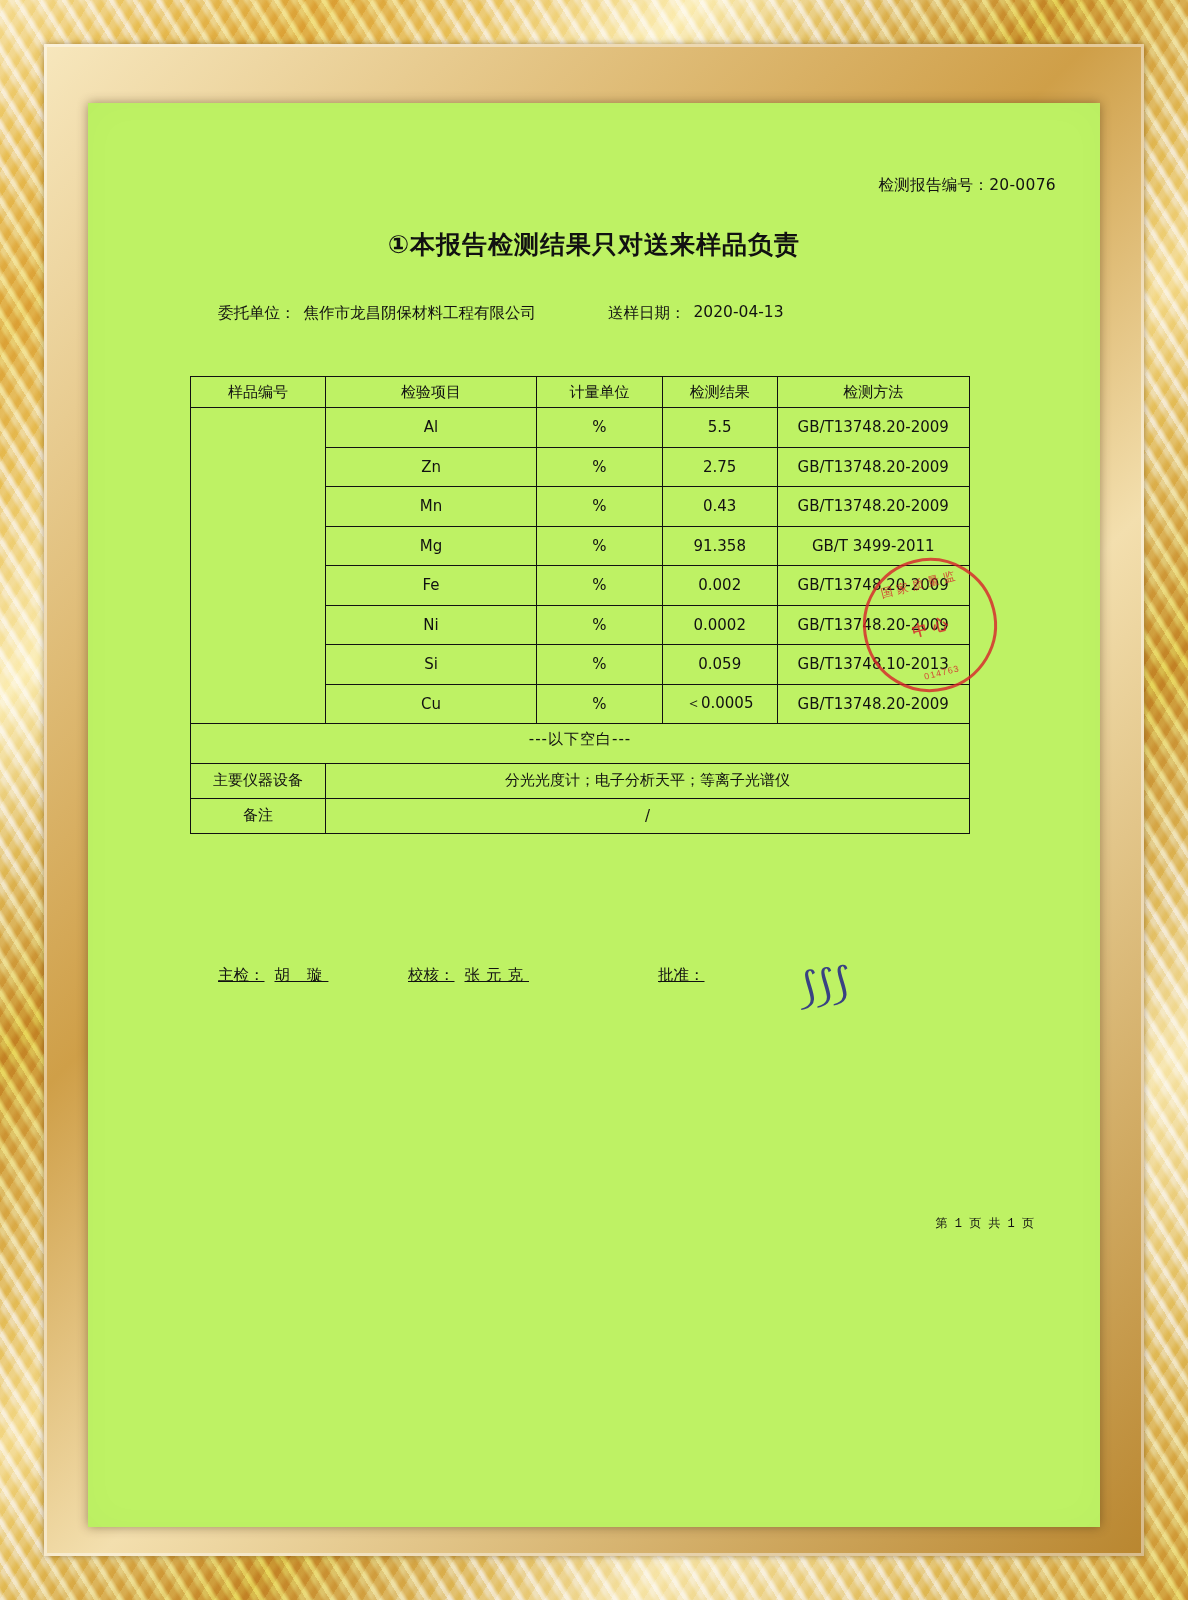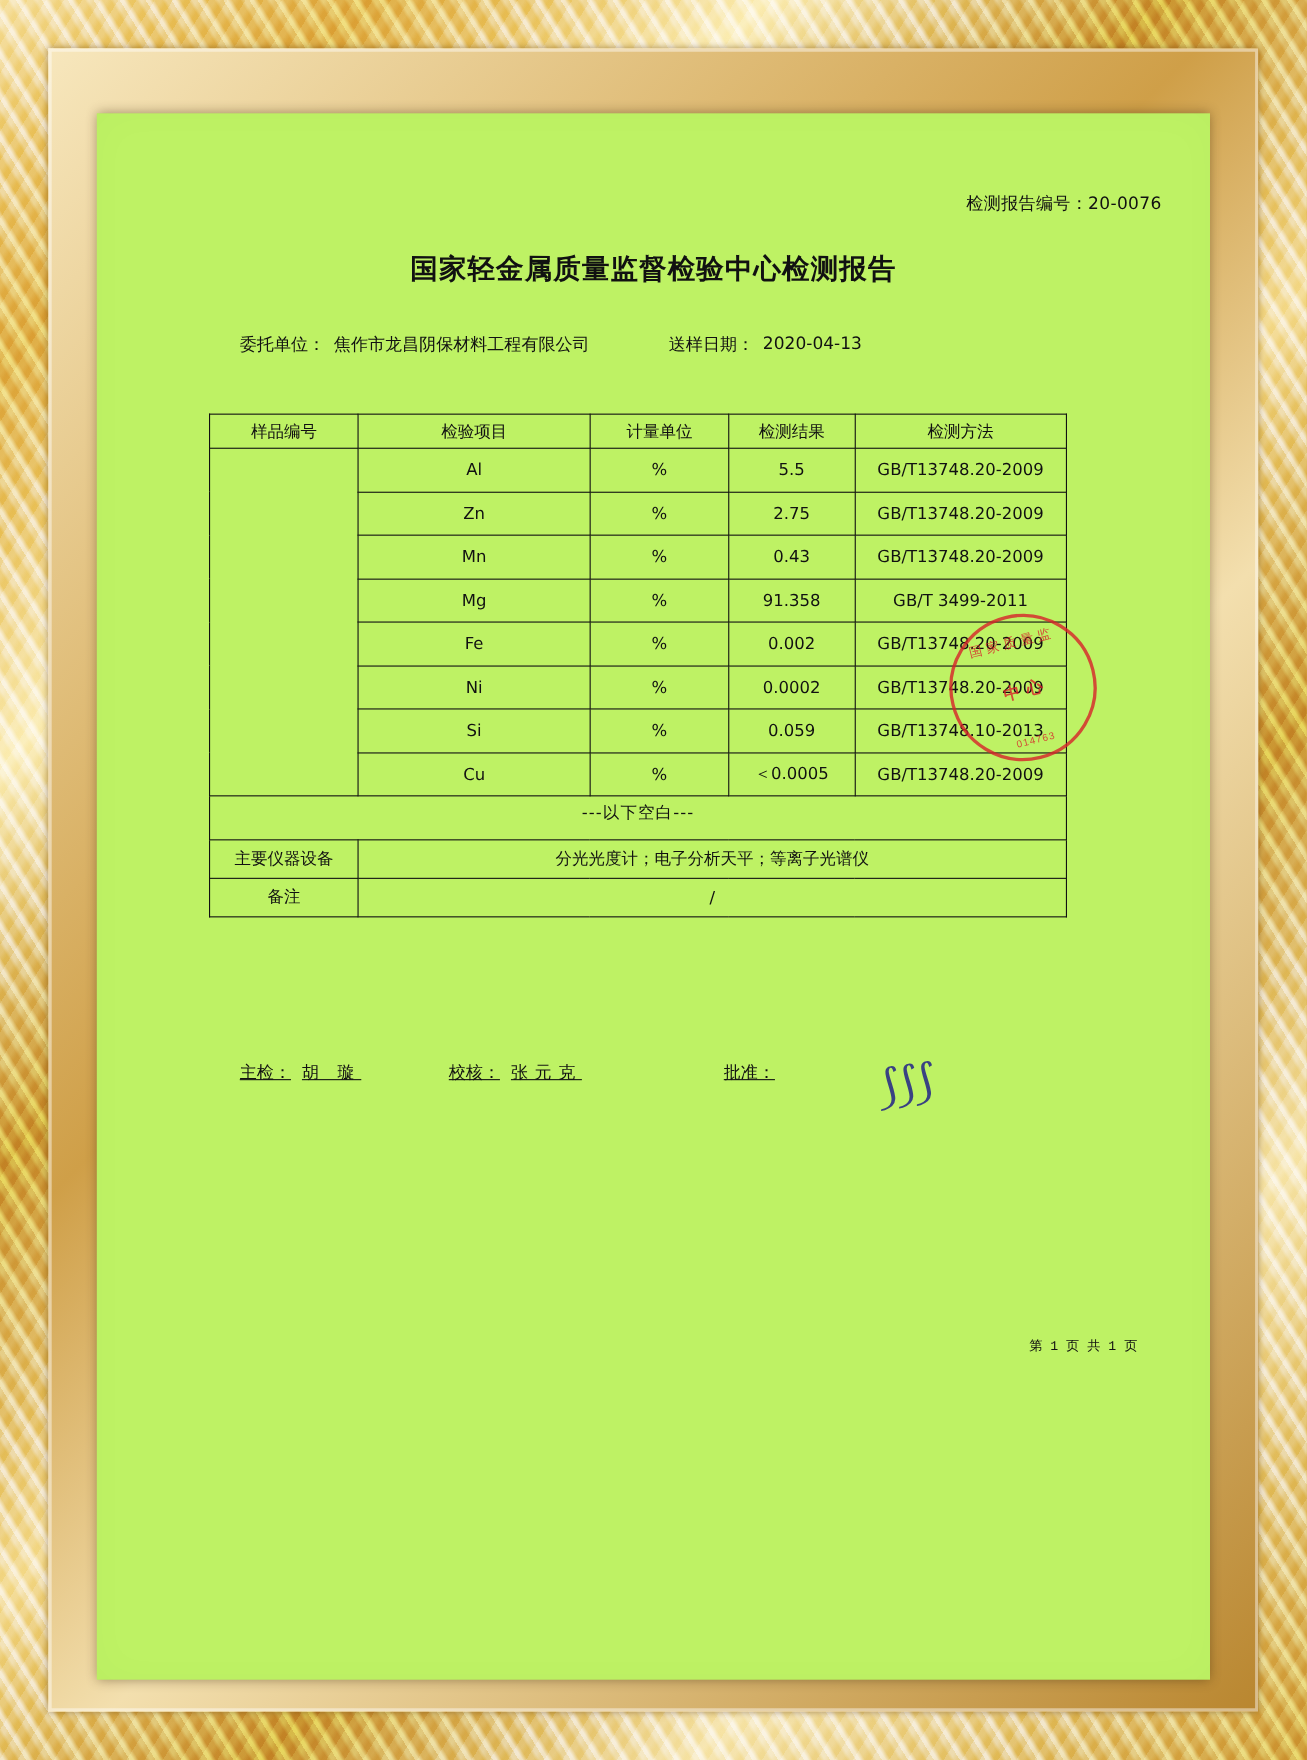--- a/index.html
+++ b/index.html
@@ -165,21 +165,21 @@
   <div class="frame-inner-bevel"></div>
 </div>
 
 <div class="paper">
   <div class="doc">
 
     <div class="report-no">
       <span>检测报告编号：</span><span>20-0076</span>
     </div>
 
-    <div class="title">国家轻金属质量监督检验中心检测报告</div>
+    <div class="title">①本报告检测结果只对送来样品负责</div>
 
     <div class="meta">
       <div class="meta-row">
         <div class="meta-cell left">
           <span class="meta-label">委托单位：</span>
           <span class="meta-val">焦作市龙昌阴保材料工程有限公司</span>
         </div>
         <div class="meta-cell">
           <span class="meta-label">送样日期：</span>
           <span class="meta-val">2020-04-13</span>

